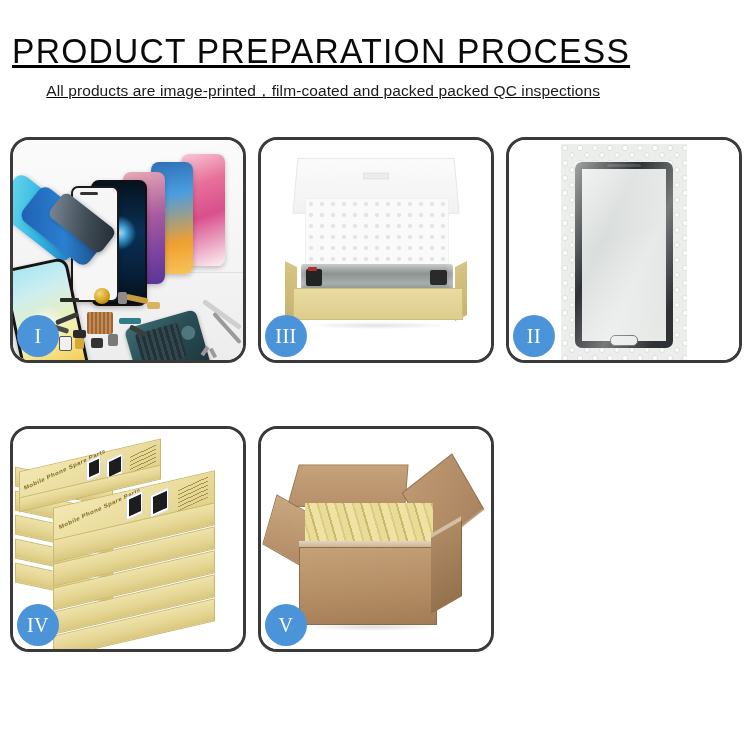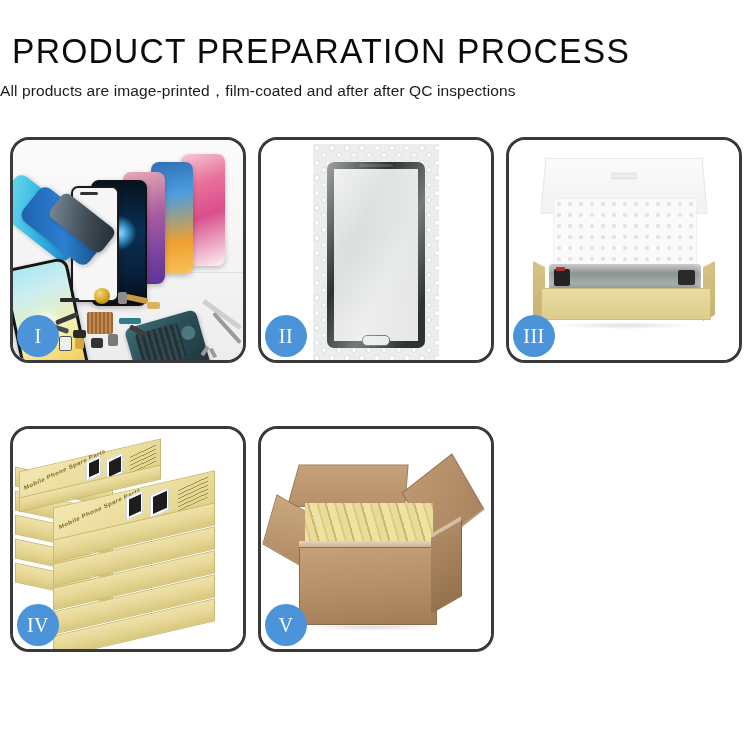--- a/index.html
+++ b/index.html
@@ -11,23 +11,24 @@
     width: 750px;
     height: 750px;
     font-family: "Liberation Sans", sans-serif;
     overflow: hidden;
     position: relative;
   }
 
   
   .header {
     width: 600px;
-    text-align: left;
+    text-align: right;
     padding-top: 31px;
     box-sizing: border-box;
+    text-decoration: underline;
   }
   .title {
     font-family: "Liberation Sans", sans-serif;
     font-size: 35px;
     font-weight: 400;
     letter-spacing: 1.3px;
     color: #0a0a0a;
     line-height: 40px;
     transform: scaleX(0.96);
     white-space: nowrap;
@@ -427,21 +428,21 @@
   .c6-shadow {
     position:absolute; left:28px; top:188px; width:150px; height:8px;
     background: radial-gradient(ellipse,rgba(0,0,0,.12) 0%,rgba(0,0,0,0) 72%);
   }
 </style>
 </head>
 <body>
 
 <div class="header">
   <div class="title">PRODUCT PREPARATION PROCESS</div>
-  <div class="subtitle">All products are image-printed，film-coated and after after QC inspections</div>
+  <div class="subtitle">All products are image-printed，film-coated and packed packed QC inspections</div>
 </div>
 
 <div class="grid">
 
   <div class="panel">
     <div class="panel-inner">
       <div class="p1-bg"></div>
       <div class="p1-shelf"></div>
 
       <div class="phone ph-f"></div>
@@ -476,44 +477,44 @@
       <div class="part pt-tool1"></div>
       <div class="part pt-tool2"></div>
       <div class="part pt-screw1"></div>
       <div class="part pt-screw2"></div>
     </div>
     <div class="badge">I</div>
   </div>
 
   <div class="panel">
     <div class="panel-inner">
-      <div class="p2-bg"></div>
-      <div class="wrap-sheet"></div>
-      <div class="wrap-screen"></div>
-      <div class="wrap-gloss"></div>
-    </div>
-    <div class="badge">II</div>
-  </div>
-
-  <div class="panel">
-    <div class="panel-inner">
       <div class="p3-bg"></div>
       <div class="b3-lid">
         <div class="b3-lid-tab"></div>
       </div>
       <div class="b3-foam"></div>
       <div class="b3-side-l"></div>
       <div class="b3-side-r"></div>
       <div class="b3-screen">
         <div class="b3-screen-r"></div>
       </div>
       <div class="b3-front"></div>
       <div class="b3-shadow"></div>
     </div>
     <div class="badge">III</div>
+  </div>
+
+  <div class="panel">
+    <div class="panel-inner">
+      <div class="p2-bg"></div>
+      <div class="wrap-sheet"></div>
+      <div class="wrap-screen"></div>
+      <div class="wrap-gloss"></div>
+    </div>
+    <div class="badge">II</div>
   </div>
 
   <div class="panel">
     <div class="panel-inner">
       <div class="p4-bg"></div>
       <div class="stackwrap">
 
         <div class="ybox" style="left:2px;  top:48px;  width:96px; height:18px; transform:skewY(12deg);"></div>
         <div class="ybox" style="left:2px;  top:72px;  width:96px; height:18px; transform:skewY(12deg);"></div>
         <div class="ybox" style="left:2px;  top:96px;  width:96px; height:18px; transform:skewY(12deg);"></div>

